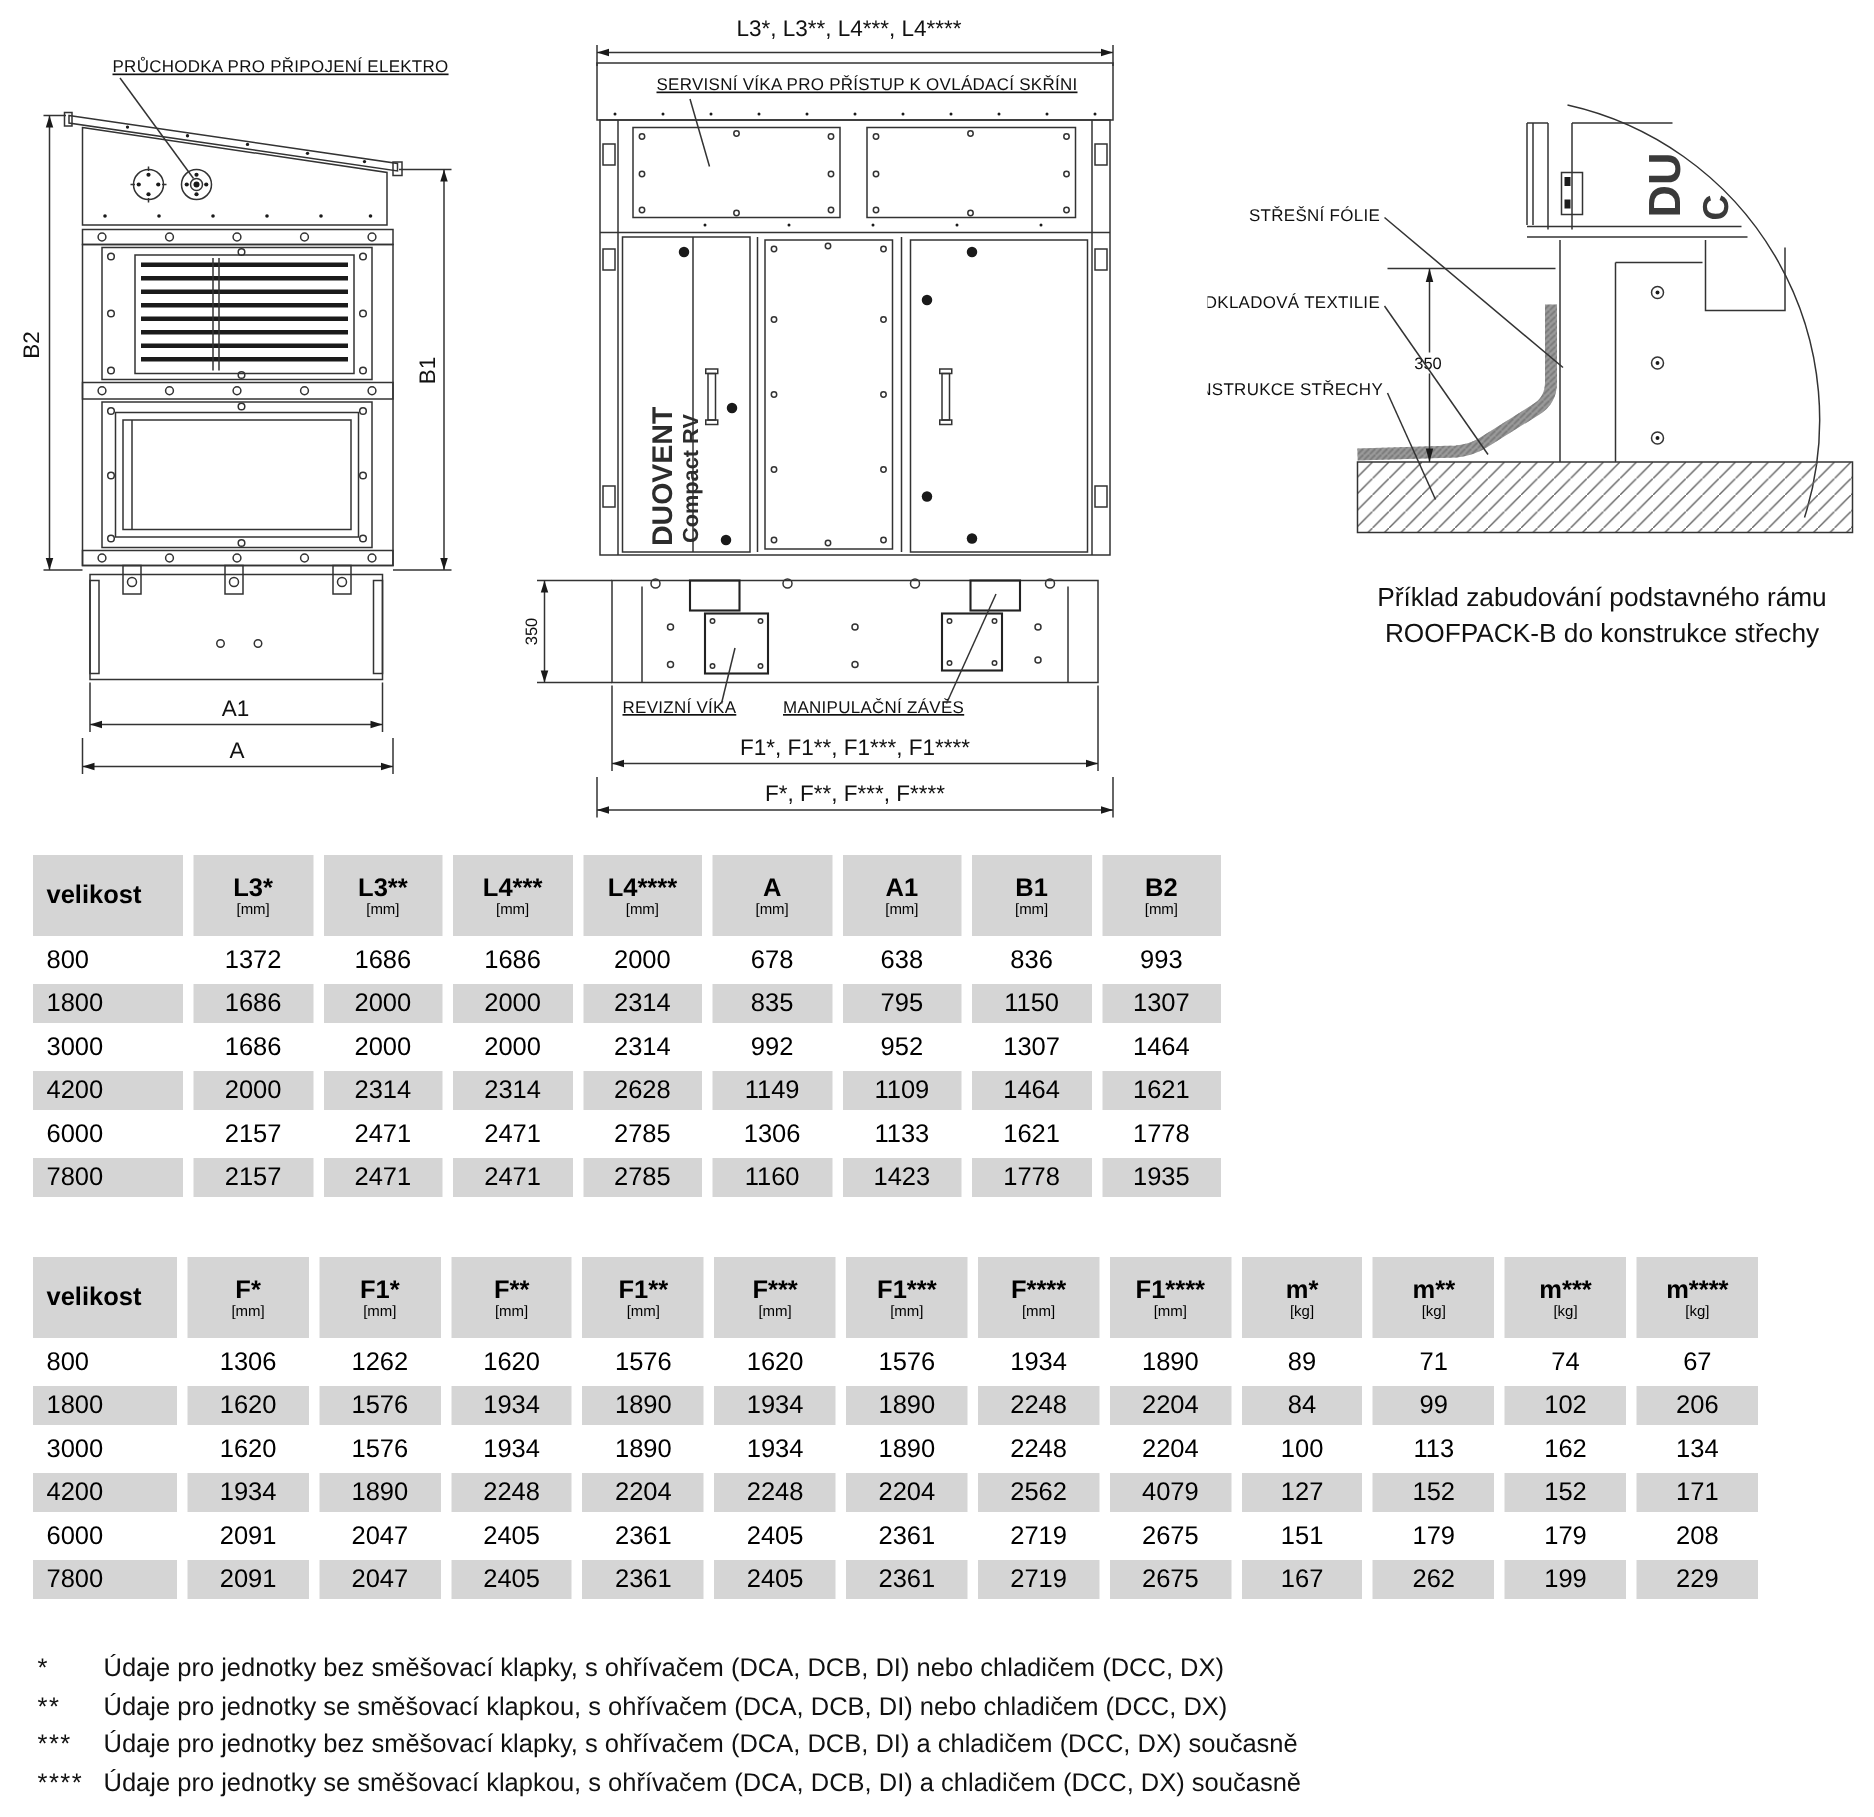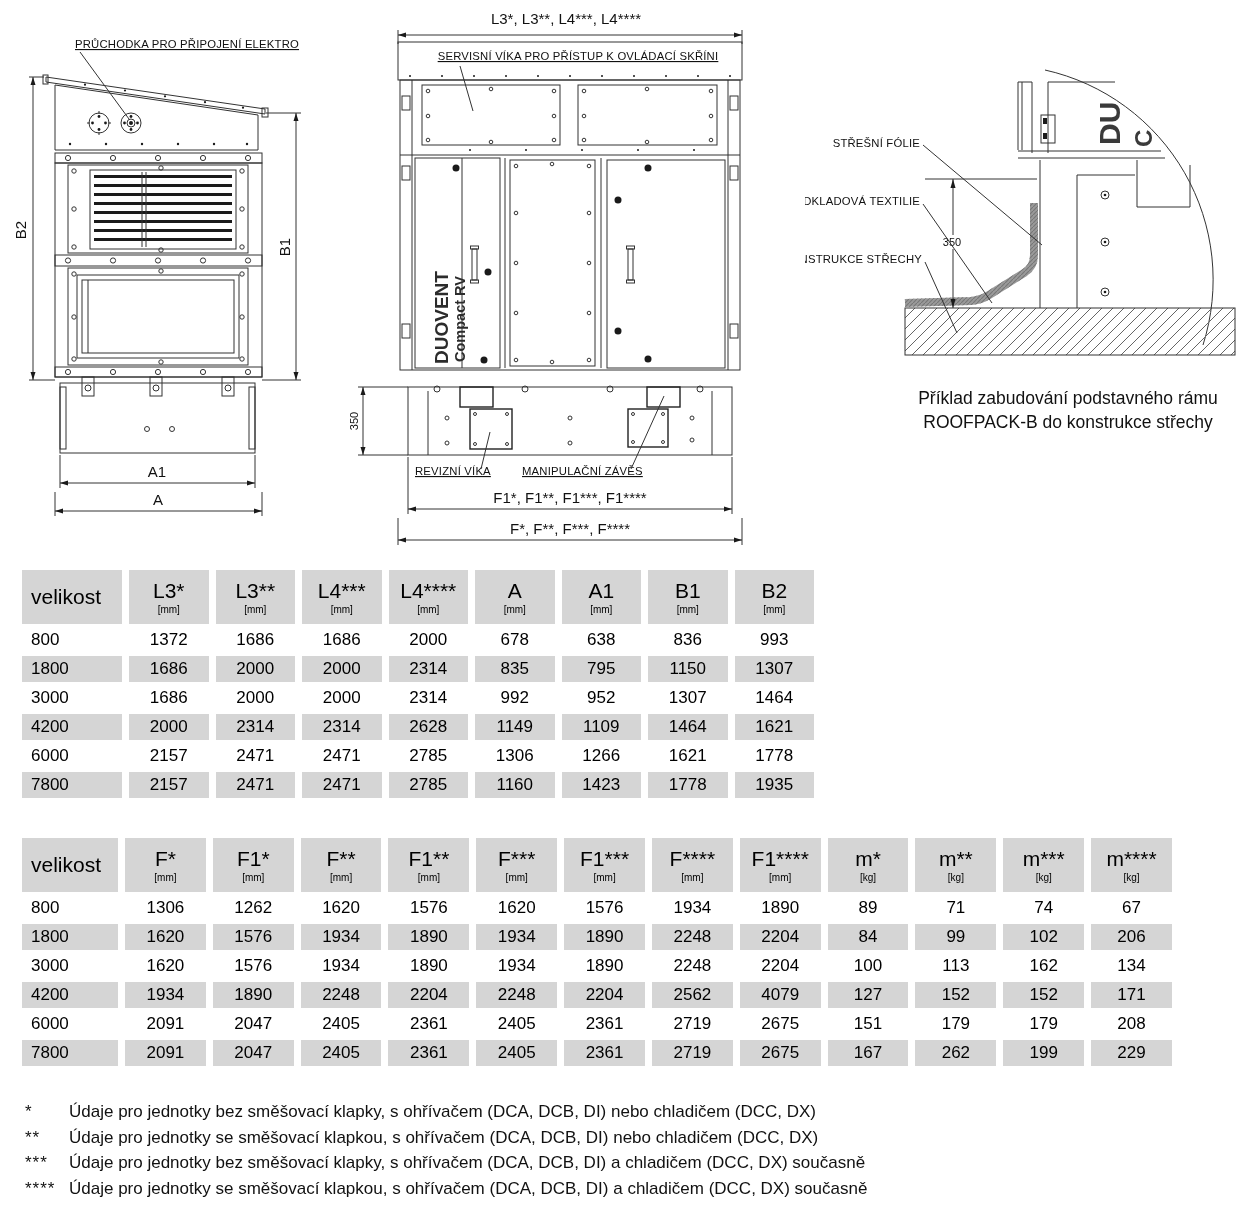--- a/index.html
+++ b/index.html
@@ -15,21 +15,21 @@
   .dimt{font-size:15px;}
   .dims{font-size:11px;}
   .brand1{font-size:19px;font-weight:bold;fill:#2c2c2c;}
   .brand2{font-size:14.5px;font-weight:bold;fill:#2c2c2c;}
   .partial{font-weight:bold;fill:#3a3a3a;}
   
   table.dim-table{border-collapse:separate;border-spacing:7px 3px;table-layout:fixed;}
   table.dim-table th,table.dim-table td{padding:0;font-size:17px;text-align:center;vertical-align:middle;}
   table.dim-table td{height:26px;}
   table.dim-table thead th{background:var(--stripe,#d5d5d5);height:54px;font-weight:normal;}
-  table.dim-table thead th .nm{font-weight:normal;font-size:21px;line-height:1.15;}
+  table.dim-table thead th .nm{font-weight:bold;font-size:17px;line-height:1.15;}
   table.dim-table thead th .un{font-weight:normal;font-size:10px;line-height:1.1;}
   table.dim-table th:first-child,table.dim-table td:first-child{text-align:left;padding-left:9px;}
   table.dim-table tbody tr:nth-child(even) td{background:var(--stripe,#d5d5d5);}
   #t1{width:806px;} #t1 col.c0{width:100px;}
   #t2{width:1164px;} #t2 col.c0{width:96px;}
   
   .caption{width:400px;text-align:center;font-size:17.5px;line-height:1.38;color:#111;}
   .fn-row{display:flex;margin-bottom:5.5px;font-size:17px;color:#111;}
   .fn-mark{width:44px;flex:0 0 44px;letter-spacing:1px;}
   .fn-text{flex:1;}
@@ -511,21 +511,21 @@
         <td>1464</td>
         <td>1621</td>
       </tr>
       <tr>
         <td>6000</td>
         <td>2157</td>
         <td>2471</td>
         <td>2471</td>
         <td>2785</td>
         <td>1306</td>
-        <td>1266</td>
+        <td>1133</td>
         <td>1621</td>
         <td>1778</td>
       </tr>
       <tr>
         <td>7800</td>
         <td>2157</td>
         <td>2471</td>
         <td>2471</td>
         <td>2785</td>
         <td>1160</td>

